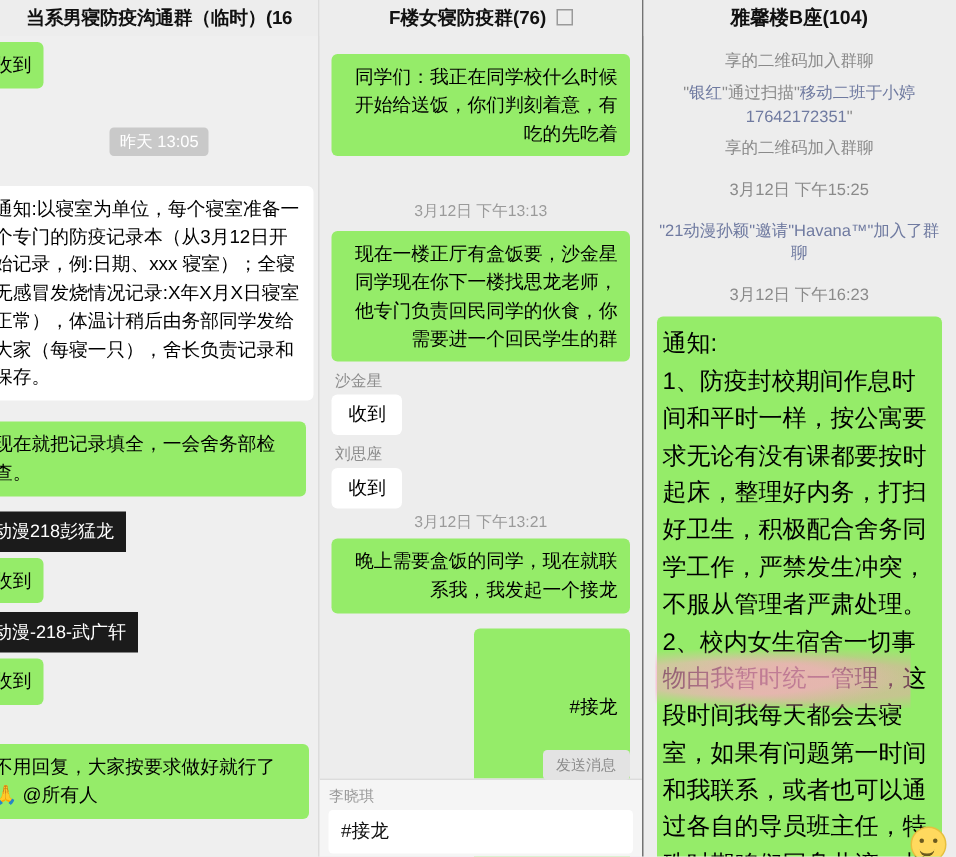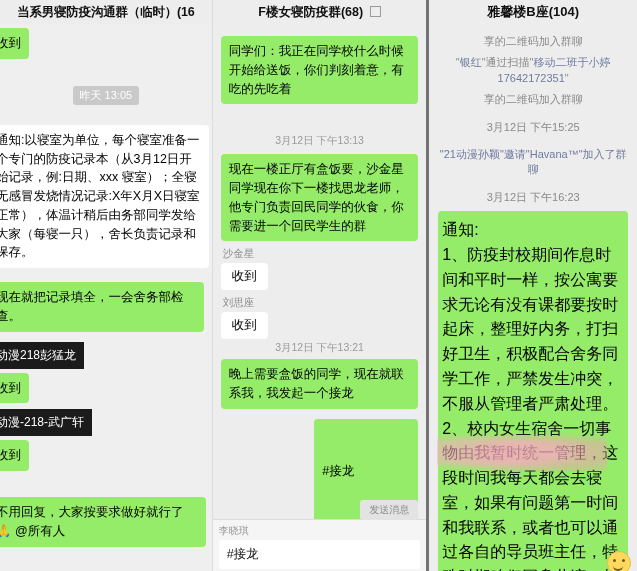--- a/index.html
+++ b/index.html
@@ -34,42 +34,42 @@
   
   .p1 .blk{margin:0 0 4px -12px;}
   .p1 .wbub{background:#fff;border-radius:0 4px 4px 0;padding:6px 8px;font-size:12.5px;line-height:1.5;}
   .p1 .gbub{background:#95ec69;border-radius:0 4px 4px 0;padding:6px 8px;font-size:12.5px;line-height:1.5;}
   .p1 .dark{background:#1b1b1b;color:#fff;border-radius:0;padding:5px 8px;font-size:12px;}
 
   
   .p2{width:215px;background:#ededed;border-left:1px solid #dcdcdc;}
   .p2 .panel-head{font-size:12.5px;}
   .p2 .body{padding:0 8px 0 8px;height:547px;position:relative;}
-  .row-r{display:flex;justify-content:flex-end;}
+  .row-r{display:flex;justify-content:flex-end;text-align:right;}
   .row-l{display:flex;justify-content:flex-start;}
   .msg-g{background:#95ec69;border-radius:4px;padding:6px 8px;font-size:12.5px;line-height:1.5;max-width:185px;white-space:pre-wrap;}
   .nm{font-size:10.5px;color:#8d8d8d;margin:6px 0 2px 2px;}
   .recv{display:inline-block;background:#fff;border-radius:4px;padding:5px 11px;font-size:12.5px;}
   .inputbar{
     position:absolute;left:0;bottom:0;width:100%;height:64px;
     background:#f5f5f5;border-top:1px solid #dcdcdc;box-sizing:border-box;
   }
   .inputbar .nmm{font-size:10px;color:#9a9a9a;margin:4px 0 2px 6px;}
   .inputbox{
     margin:0 6px;background:#fff;border-radius:3px;
     padding:6px 8px;font-size:12.5px;color:#111;
   }
   .sendbtn{
     position:absolute;right:8px;top:-20px;
     background:#e3e3e3;color:#8c8c8c;font-size:10px;
     padding:3px 9px;border-radius:3px;
   }
 
   
-  .p3{width:209px;background:#ededed;border-left:3px solid #737373;}
+  .p3{width:209px;background:#ededed;border-left:1px solid #737373;}
   .p3 .panel-head{font-size:13px;}
   .p3 .body{padding:0 9px;height:547px;position:relative;}
   .sysline{
     text-align:center;font-size:11px;color:#8a8a8a;margin:6px 0;line-height:1.4;
   }
   .sysline .hl{color:#6f7aa0;}
   .big-note{
     background:#95ec69;border-radius:4px;padding:7px 4px;
     font-size:16px;line-height:1.55;white-space:pre-wrap;
   }
@@ -138,21 +138,21 @@
       <div class="blk" style="margin-top:26px;">
         <div class="gbub" style="width:202px;">不用回复，大家按要求做好就行了🙏
 @所有人</div>
       </div>
 
     </div>
   </div>
 
   <div class="panel p2">
     <div class="panel-head">
-      <span>F楼女寝防疫群(68)</span>
+      <span>F楼女寝防疫群(76)</span>
       <span class="scan-icon"></span>
     </div>
     <div class="body">
 
       <div class="row-r" style="margin-top:12px;">
         <div class="msg-g">同学们：我正在同学校什么时候开始给送饭，你们判刻着意，有吃的先吃着</div>
       </div>
 
       <div class="tsplain" style="margin-top:30px;">3月12日 下午13:13</div>
 

